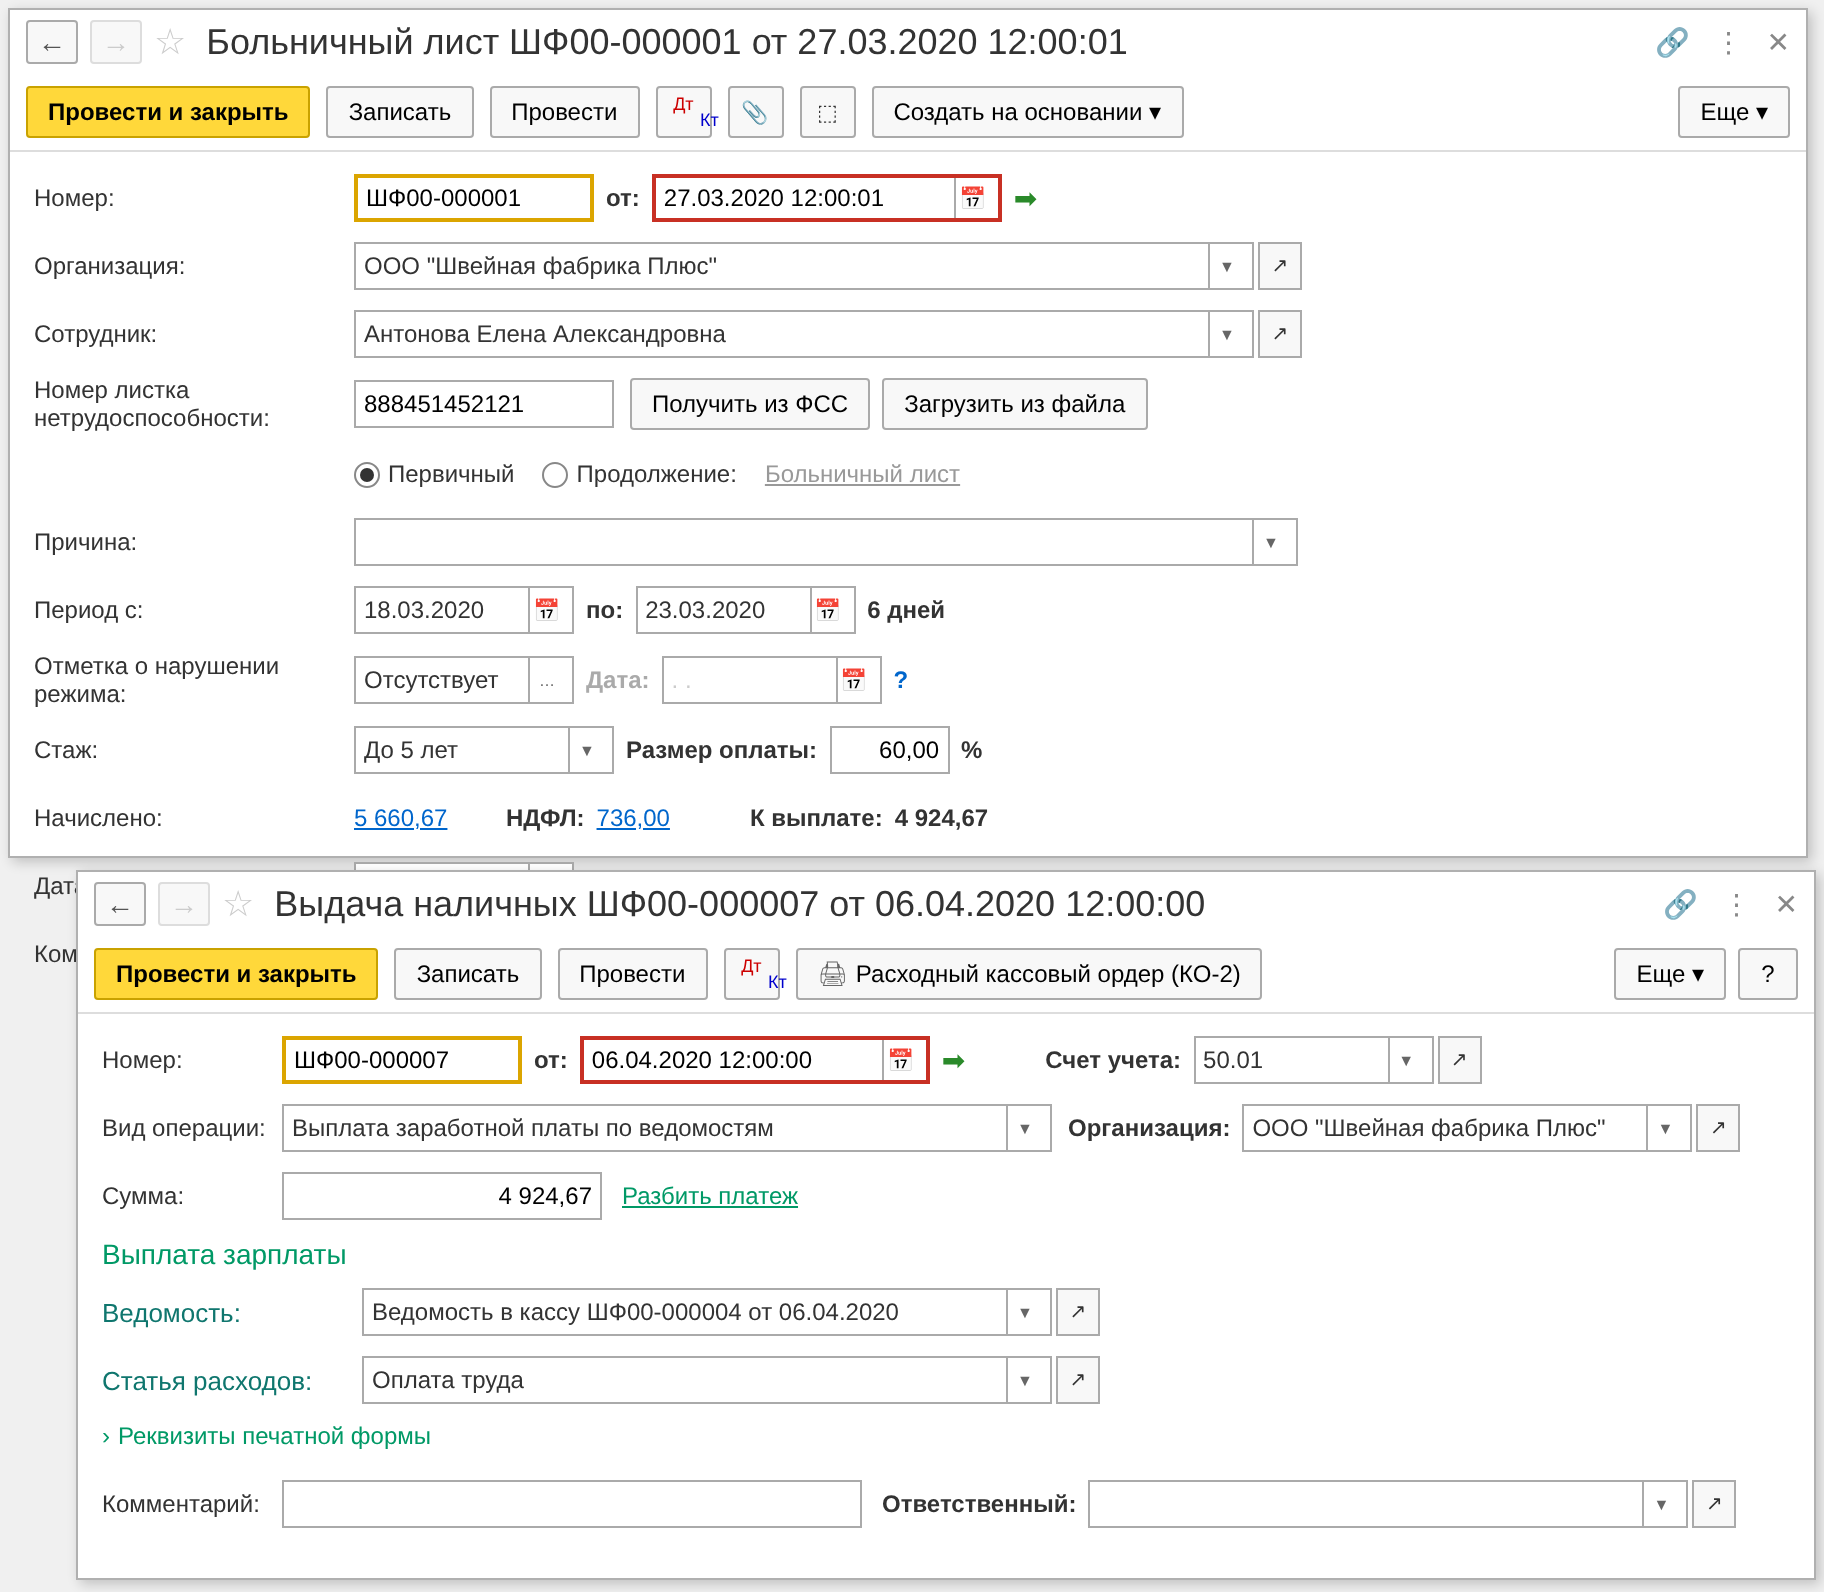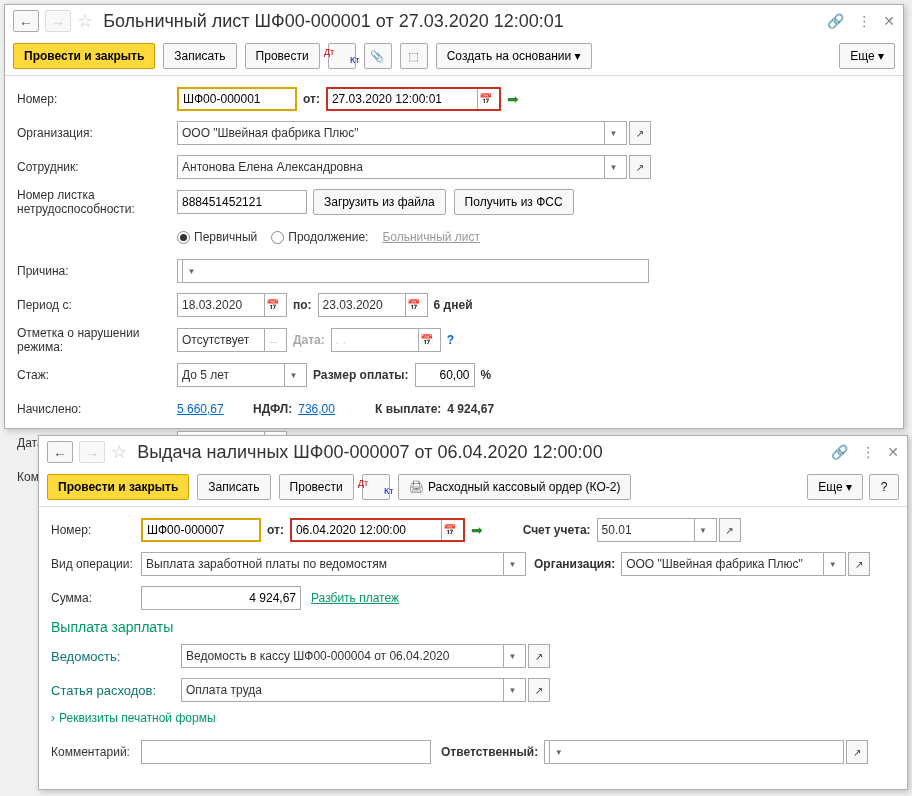--- a/index.html
+++ b/index.html
@@ -10,28 +10,28 @@
 .titlebar { display: flex; align-items: center; padding: 4px 8px; height: 32px; gap: 6px; }
 .nav-btn { width: 26px; height: 22px; border: 1px solid #aaa; background: #f8f8f8; border-radius: 2px; display: flex; align-items: center; justify-content: center; cursor: pointer; font-size: 14px; color: #555; }
 .nav-btn.disabled { color: #ccc; border-color: #ddd; }
 .star { color: #ccc; font-size: 18px; cursor: pointer; }
 .title { font-size: 18px; font-weight: normal; flex: 1; margin-left: 4px; }
 .title-icons { display: flex; gap: 12px; align-items: center; color: #888; }
 .title-icons span { cursor: pointer; font-size: 14px; }
 .toolbar { display: flex; align-items: center; padding: 6px 8px; gap: 8px; border-bottom: 1px solid #ddd; margin-bottom: 6px; }
 .btn-main { background: #ffd83a; border: 1px solid #c9a200; padding: 5px 10px; font-weight: bold; font-size: 12px; cursor: pointer; border-radius: 2px; }
 .btn { background: #f8f8f8; border: 1px solid #aaa; padding: 4px 10px; font-size: 12px; cursor: pointer; border-radius: 2px; height: 26px; display: flex; align-items: center; }
-.btn-ico { width: 28px; height: 26px; border: 1px solid #aaa; background: #f8f8f8; border-radius: 2px; display: flex; align-items: center; justify-content: center; cursor: pointer; font-size: 11px; }
+.btn-ico { width: 28px; height: 26px; border: 1px solid #aaa; background: #f8f8f8; border-radius: 2px; display: flex; align-items: center; justify-content: center; cursor: pointer; font-size: 11px; text-align: center; }
 .toolbar-right { margin-left: auto; display: flex; gap: 6px; align-items: center; }
 .form-area { padding: 4px 12px; }
 .row { display: flex; align-items: center; margin-bottom: 8px; min-height: 26px; }
 .lbl { width: 160px; font-size: 12px; color: #333; }
 .lbl2 { width: 90px; font-size: 12px; color: #333; }
 .lbl3 { width: 130px; font-size: 13px; color: #0f766e; }
-.fld { border: 1px solid #aaa; height: 24px; padding: 0 4px; font-size: 12px; display: flex; align-items: center; background: #fff; }
+.fld { border: 1px solid #aaa; height: 24px; padding: 0 4px; font-size: 12px; display: flex; align-items: center; background: #fff; justify-content: flex-end; }
 .fld input { border: none; outline: none; font-size: 12px; width: 100%; background: transparent; }
 .hl-yellow { border: 2px solid #dba500; }
 .hl-red { border: 2px solid #c83024; }
 .dd { width: 18px; height: 22px; border-left: 1px solid #aaa; display: flex; align-items: center; justify-content: center; font-size: 8px; color: #666; cursor: pointer; }
 .ext { width: 22px; height: 24px; border: 1px solid #aaa; margin-left: 2px; display: flex; align-items: center; justify-content: center; font-size: 10px; cursor: pointer; background: #f8f8f8; }
 .inline-lbl { margin: 0 6px; font-size: 12px; font-weight: bold; }
 .green-ico { color: #2a8a2a; margin-left: 6px; font-size: 14px; cursor: pointer; }
 .radio { display: flex; align-items: center; gap: 4px; margin-right: 14px; }
 .radio-c { width: 13px; height: 13px; border: 1px solid #888; border-radius: 50%; display: flex; align-items: center; justify-content: center; }
 .radio-c.sel::after { content: ''; width: 7px; height: 7px; background: #333; border-radius: 50%; }
@@ -101,22 +101,22 @@
           <span style="flex:1">Антонова Елена Александровна</span>
           <span class="dd">▼</span>
         </div>
       <div class="ext">↗</div>
     </div>
     <div class="row">
       <span class="lbl" style="line-height:14px">Номер листка нетрудоспособности:</span>
       <div class="fld" style="width:130px">
           <input value="888451452121" style="">
         </div>
+      <button class="btn" style="margin-left:8px">Получить из ФСС</button>
       <button class="btn" style="margin-left:6px">Загрузить из файла</button>
-      <button class="btn" style="margin-left:8px">Получить из ФСС</button>
     </div>
     <div class="row">
       <span class="lbl"></span>
       <div class="radio">
           <span class="radio-c sel"></span>
           <span>Первичный</span>
         </div>
       <div class="radio">
           <span class="radio-c"></span>
           <span>Продолжение:</span>

